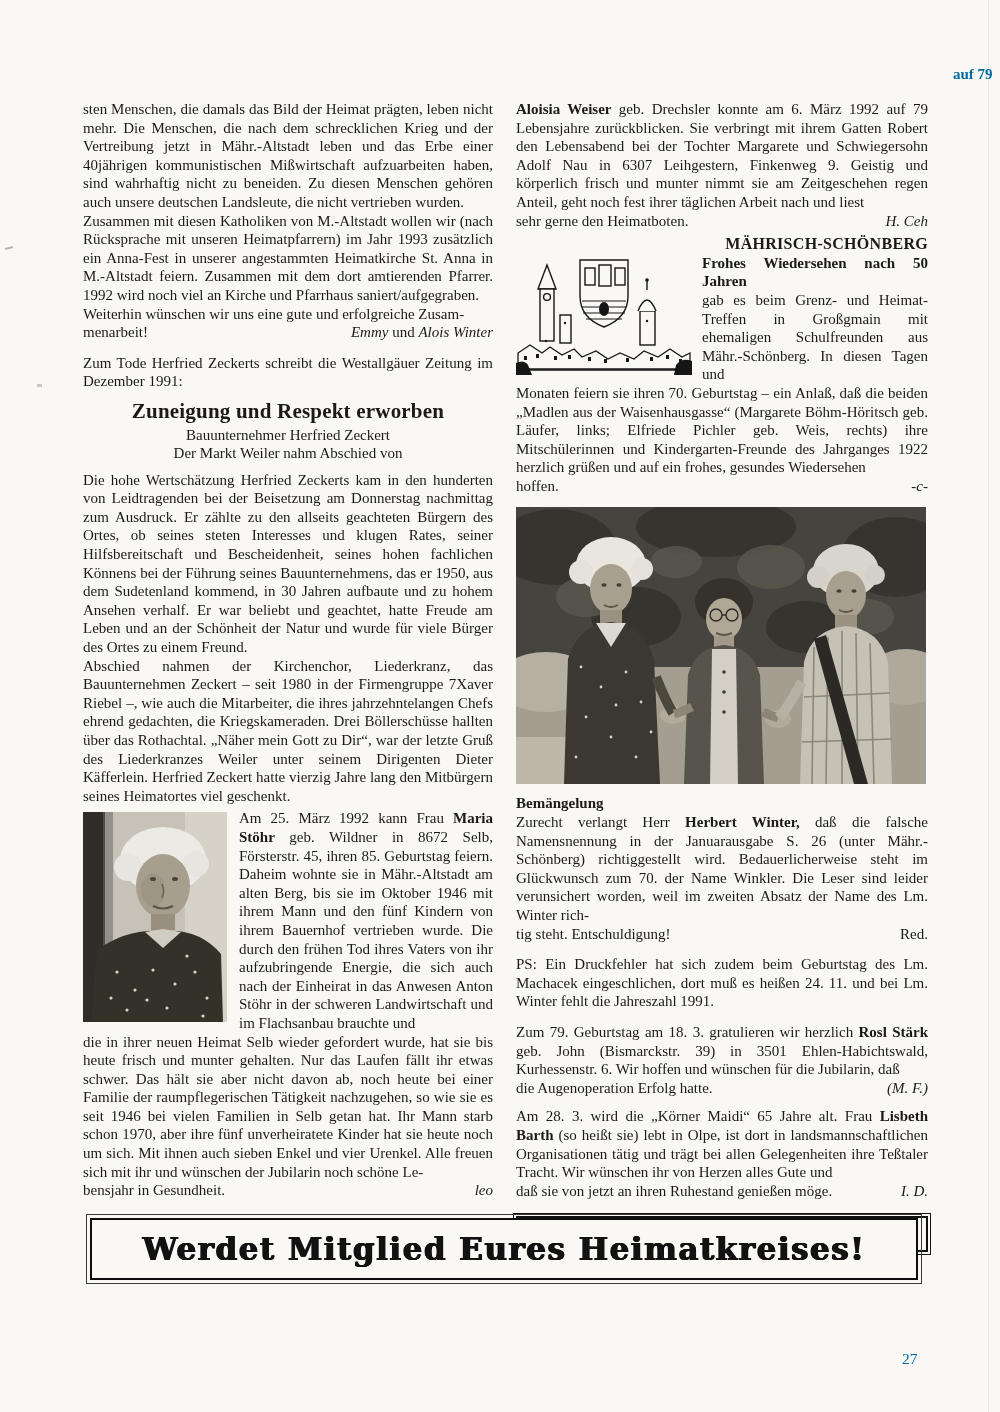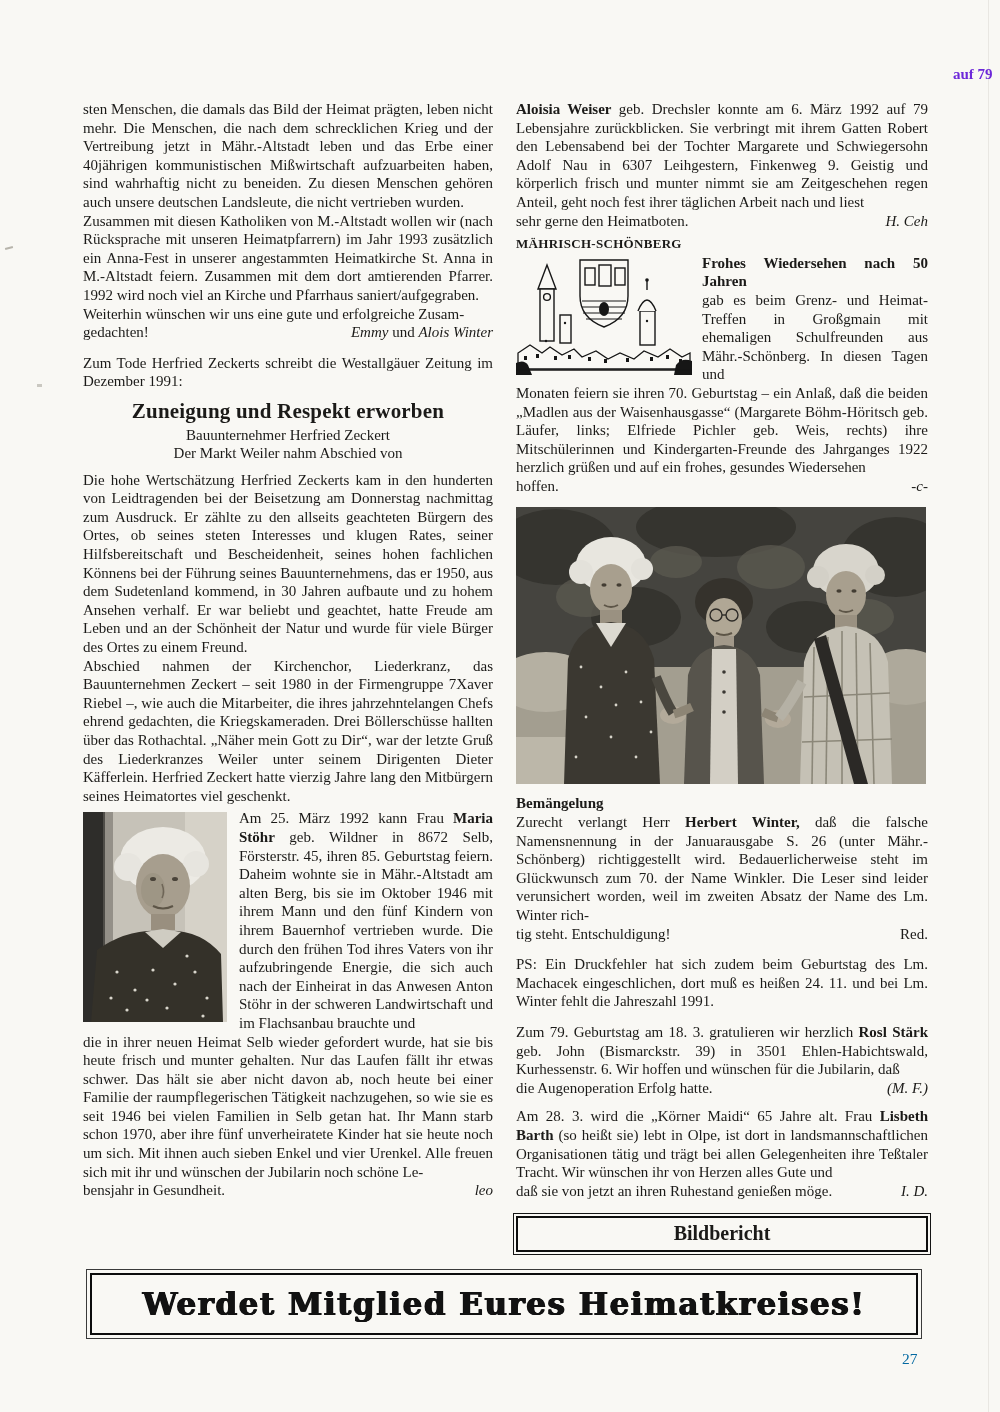--- a/index.html
+++ b/index.html
@@ -9,56 +9,56 @@
   .col{position:absolute;top:100px;font-size:15px;line-height:18.6px;text-align:justify;}
   .col-left{left:83px;width:410px;}
   .col-right{left:516px;width:412px;}
   p{margin:0;}
   .lastline{display:flex;justify-content:space-between;align-items:baseline;}
   .sig{font-style:normal;white-space:nowrap;margin-left:12px;}
   .mt12{margin-top:12px;} .mt10{margin-top:10px;} .mt8{margin-top:8px;}
   .mt4{margin-top:4px;}
   .obit-headline{font-weight:bold;font-size:21px;text-align:center;margin:11px 0 5px;letter-spacing:.2px;}
   .subhead{text-align:center;line-height:18.6px;}
-  .section-title{font-weight:bold;text-align:left;font-size:13px;letter-spacing:.3px;margin-top:5px;}
+  .section-title{font-weight:bold;text-align:right;font-size:16px;letter-spacing:.3px;margin-top:5px;}
   .wied-head{font-weight:bold;}
   .bem-title{font-weight:bold;}
   .portrait{float:left;width:144px;height:210px;margin:3px 12px 2px 0;display:block;}
   .crest{float:left;width:176px;height:118px;margin:3px 10px 0 0;display:block;}
   .groupphoto{display:block;width:410px;height:277px;margin-top:12px;}
   .bildbox{margin-top:16px;border:2px solid #0e0e0e;outline:1px solid #141414;outline-offset:2px;
            text-align:center;font-weight:bold;font-size:20px;padding:6px 0 7px;background:#f9f8f4;}
-  .banner{position:absolute;left:90px;top:1273px;width:824px;height:58px;background:#f9f8f4;
+  .banner{position:absolute;left:90px;top:1218px;width:824px;height:58px;background:#f9f8f4;
           border:2px solid #0c0c0c;outline:1px solid #3a3a3a;outline-offset:3px;
           display:flex;align-items:center;justify-content:center;z-index:5;}
   .banner span{font-family:"DejaVu Serif",serif;font-weight:bold;font-size:31px;letter-spacing:1.5px;
                color:#121212;text-shadow:.7px 0 0 #121212,-.7px 0 0 #121212,0 .4px 0 #121212;}
   .pageno{position:absolute;left:902px;top:1350px;font-size:15.5px;color:#0369a1;}
-  .ghost{position:absolute;left:953px;top:66px;color:#6d28d9;font-size:15px;font-weight:bold;}
+  .ghost{position:absolute;left:953px;top:66px;color:#0369a1;font-size:15px;font-weight:bold;}
   .scanline{position:absolute;left:988px;top:0;width:1px;height:1412px;background:rgba(120,115,100,.12);}
   .speck{position:absolute;background:#b7b4ab;}
   .speck1{left:5px;top:247px;width:8px;height:2px;transform:rotate(-15deg);}
   .speck2{left:37px;top:384px;width:5px;height:3px;opacity:.7;}
 </style>
 </head>
 <body>
 
 <div class="sheet">
 
   <span class="ghost">auf 79</span>
   <div class="scanline"></div>
   <div class="speck speck1"></div>
   <div class="speck speck2"></div>
 
   <div class="col col-left">
     <p>sten Menschen, die damals das Bild der Heimat prägten, leben nicht mehr. Die Menschen, die nach dem schrecklichen Krieg und der Vertreibung jetzt in Mähr.-Altstadt leben und das Erbe einer 40jährigen kommunistischen Mißwirtschaft aufzuarbeiten haben, sind wahrhaftig nicht zu beneiden. Zu diesen Menschen gehören auch unsere deutschen Landsleute, die nicht vertrieben wurden.</p>
     <p>Zusammen mit diesen Katholiken von M.-Altstadt wollen wir (nach Rücksprache mit unseren Heimatpfarrern) im Jahr 1993 zusätzlich ein Anna-Fest in unserer angestammten Heimatkirche St. Anna in M.-Altstadt feiern. Zusammen mit dem dort amtierenden Pfarrer. 1992 wird noch viel an Kirche und Pfarrhaus saniert/aufgegraben.</p>
     <p>Weiterhin wünschen wir uns eine gute und erfolgreiche Zusam-</p>
     <div class="lastline">
-      <span>gedachten!</span>
+      <span>menarbeit!</span>
       <span class="sig"><span style="font-style: italic;">Emmy</span><span> und </span><span style="font-style: italic;">Alois Winter</span></span>
     </div>
     <p class="mt12">Zum Tode Herfried Zeckerts schreibt die Westallgäuer Zeitung im Dezember 1991:</p>
     <p class="obit-headline">Zuneigung und Respekt erworben</p>
     <p class="subhead">Bauunternehmer Herfried Zeckert</p>
     <p class="subhead">Der Markt Weiler nahm Abschied von</p>
     <p class="mt8">Die hohe Wertschätzung Herfried Zeckerts kam in den hunderten von Leidtragenden bei der Beisetzung am Donnerstag nachmittag zum Ausdruck. Er zählte zu den allseits geachteten Bürgern des Ortes, ob seines steten Interesses und klugen Rates, seiner Hilfsbereitschaft und Bescheidenheit, seines hohen fachlichen Könnens bei der Führung seines Bauunternehmens, das er 1950, aus dem Sudetenland kommend, in 30 Jahren aufbaute und zu hohem Ansehen verhalf. Er war beliebt und geachtet, hatte Freude am Leben und an der Schönheit der Natur und wurde für viele Bürger des Ortes zu einem Freund.</p>
     <p>Abschied nahmen der Kirchenchor, Liederkranz, das Bauunternehmen Zeckert – seit 1980 in der Firmengruppe 7Xaver Riebel –, wie auch die Mitarbeiter, die ihres jahrzehntelangen Chefs ehrend gedachten, die Kriegskameraden. Drei Böllerschüsse hallten über das Rothachtal. „Näher mein Gott zu Dir“, war der letzte Gruß des Liederkranzes Weiler unter seinem Dirigenten Dieter Käfferlein. Herfried Zeckert hatte vierzig Jahre lang den Mitbürgern seines Heimatortes viel geschenkt.</p>
 
     <div class="mt4">

